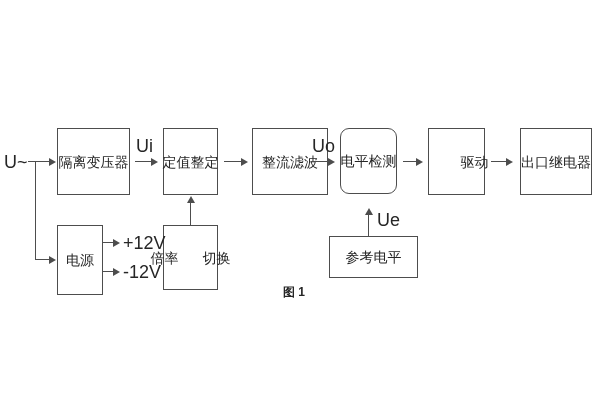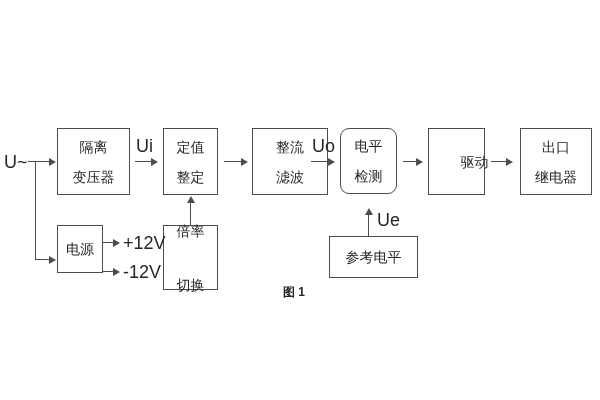--- a/index.html
+++ b/index.html
@@ -16,21 +16,21 @@
     background: var(--background);
     font-family: "Liberation Sans", "DejaVu Sans", sans-serif;
     color: var(--text);
     overflow: hidden;
   }
   .box {
     position: absolute;
     border: 1px solid var(--line);
     background: var(--background);
     display: flex;
-    flex-direction: column;
+    flex-direction: row;
     align-items: center;
     justify-content: center;
     font-size: 14px;
     line-height: 30px;
     text-align: center;
     white-space: nowrap;
   }
   .lbl {
     position: absolute;
     font-size: 18px;
@@ -85,21 +85,21 @@
 
   <div class="box" style="left:428px; top:128px; width:57px; height:67px;padding-left:36px;">
     <span>驱动</span>
   </div>
 
   <div class="box" style="left:520px; top:128px; width:72px; height:67px;">
     <span>出口</span>
     <span>继电器</span>
   </div>
 
-  <div class="box" style="left:57px; top:225px; width:46px; height:48px;">
+  <div class="box" style="left:57px; top:225px; width:46px; height:70px;">
     <span>电源</span>
   </div>
 
   <div class="box" style="left:163px; top:225px; width:55px; height:65px;gap:24px;">
     <span>倍率</span>
     <span>切换</span>
   </div>
 
   <div class="box" style="left:329px; top:236px; width:89px; height:42px;">
     <span>参考电平</span>

